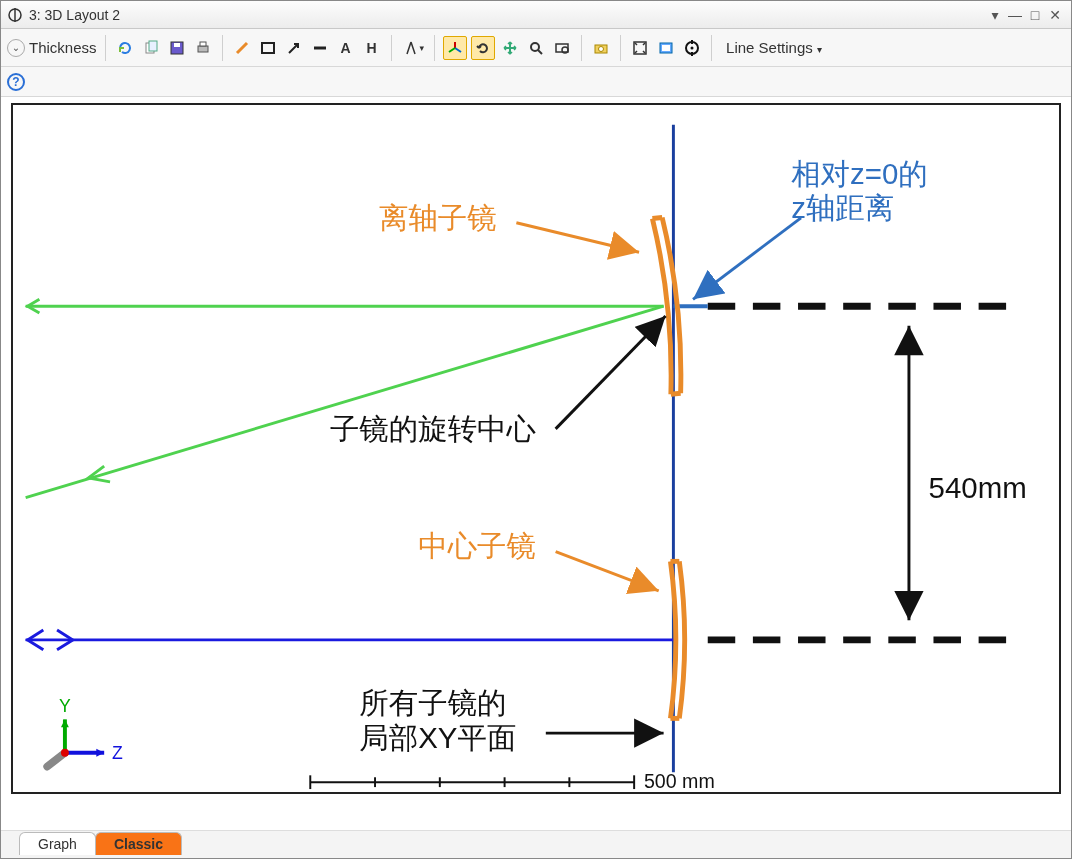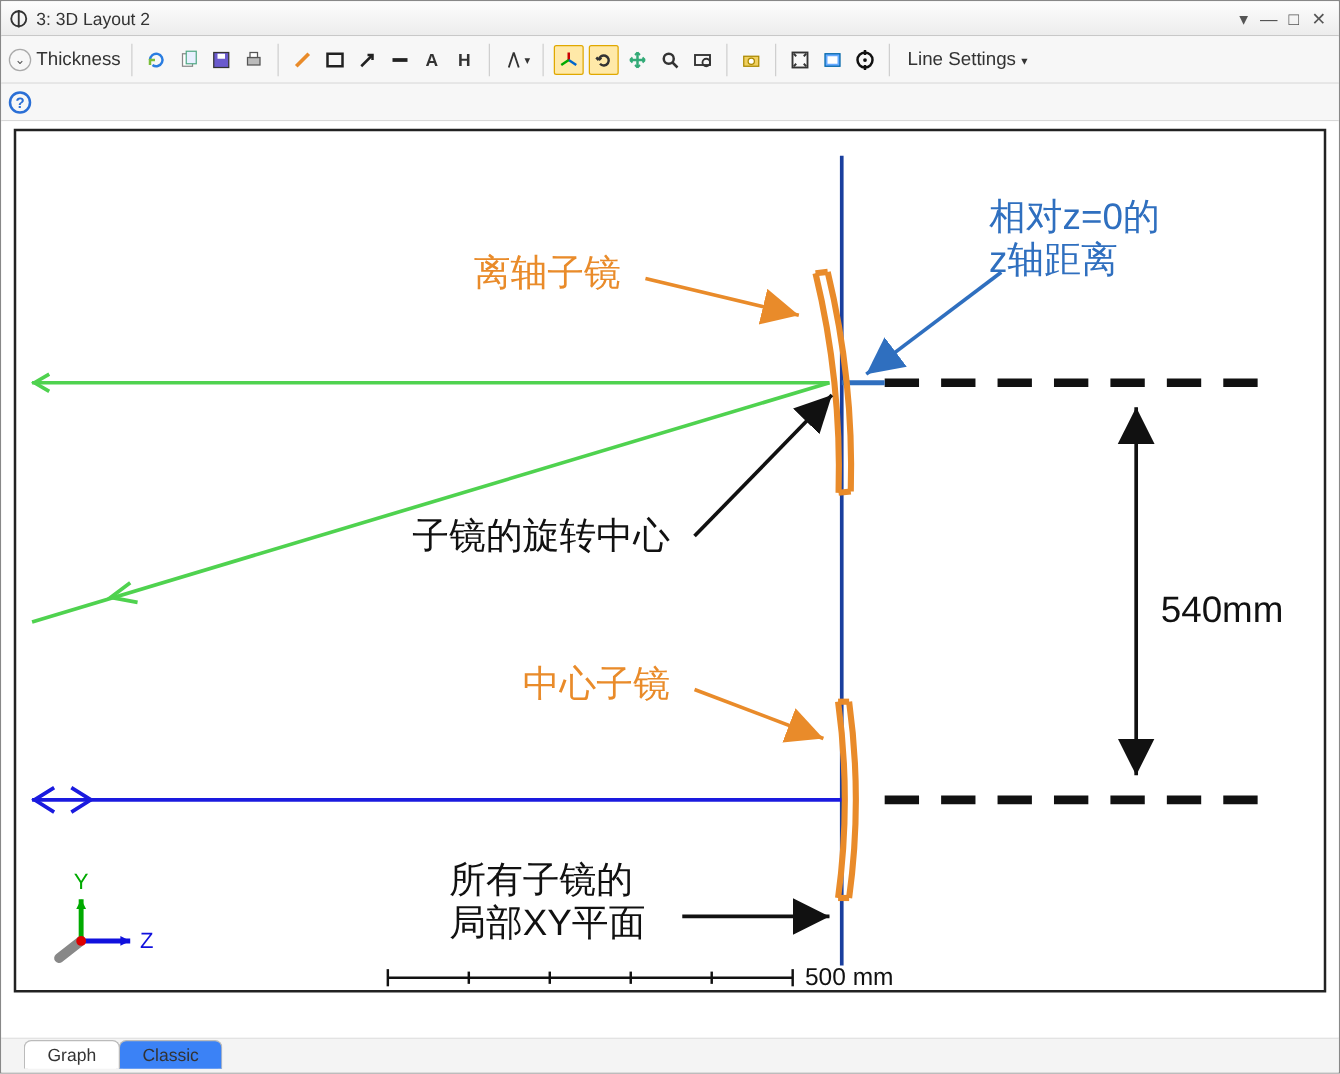--- a/index.html
+++ b/index.html
@@ -50,21 +50,21 @@
   .canvas-wrap { flex:1; position:relative; background:#fff; padding:4px; }
   .canvas { position:absolute; left:10px; right:10px; top:6px; bottom:36px; border:2px solid #222; background:#fff; }
   .tabs { height:28px; display:flex; align-items:flex-start; padding-left:18px; gap:0; background:#f4f4f4; border-top:1px solid #ddd;}
   .tab {
     padding: 3px 18px 3px 18px;
     border:1px solid #bbb; border-bottom:none;
     border-top-left-radius:6px; border-top-right-radius:6px;
     background:#fff; font-size:14px; color:#333; margin-right:-1px;
     position:relative; top:1px;
   }
-  .tab.inactive { background:#3b82f6; }
+  .tab.inactive { background:#f97316;font-weight:bold; }
   svg text { font-family: "Segoe UI","Microsoft YaHei",Arial,sans-serif; }
 </style>
 </head>
 <body>
 
 <div class="window">
 
   <div class="titlebar">
     <span class="app-icon">
       <svg width="16" height="16">

